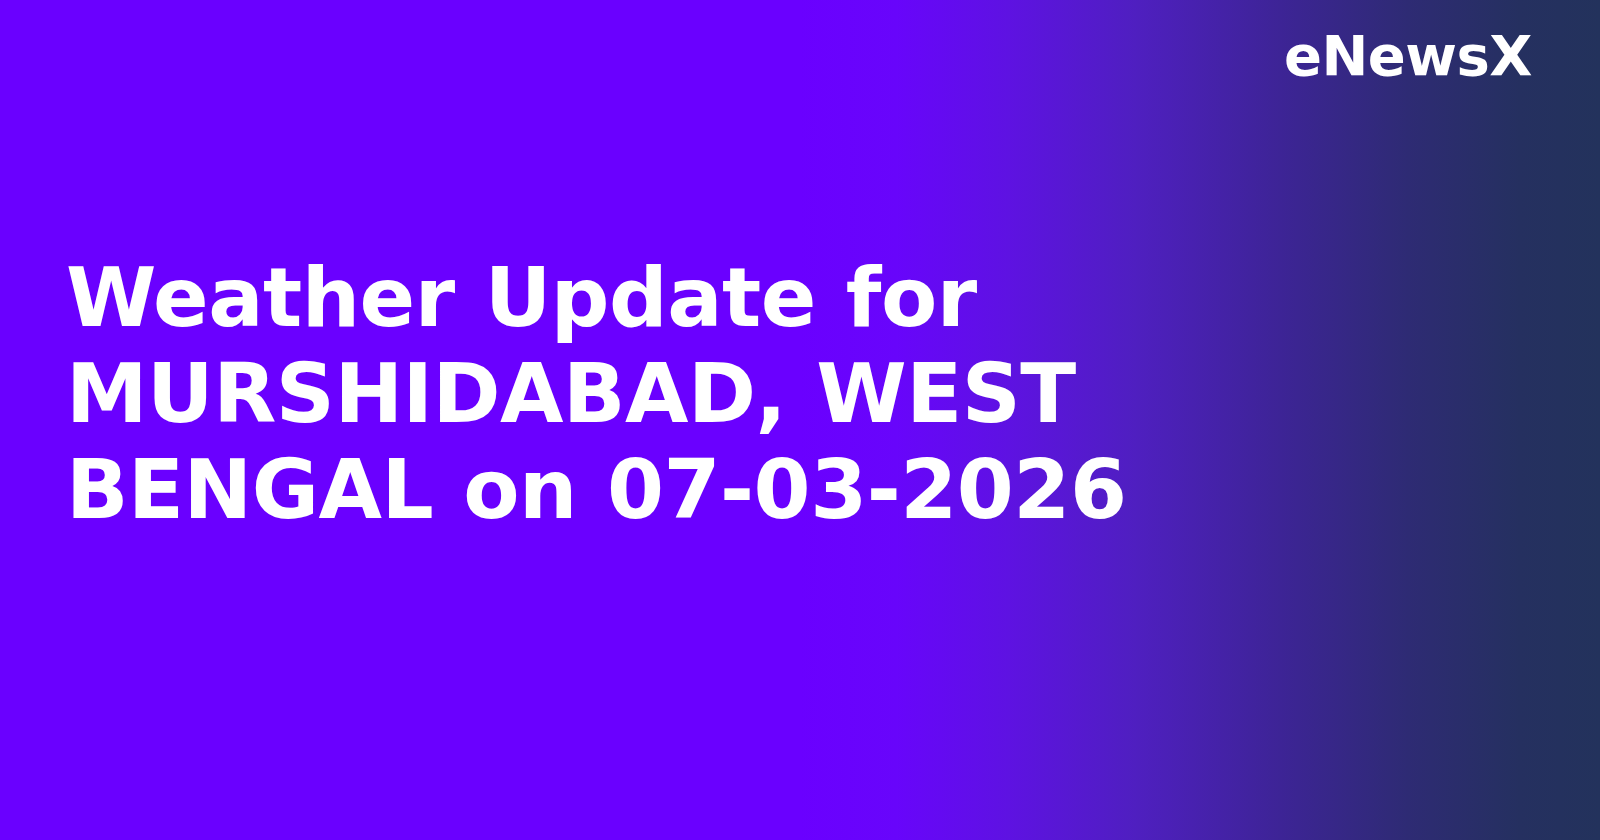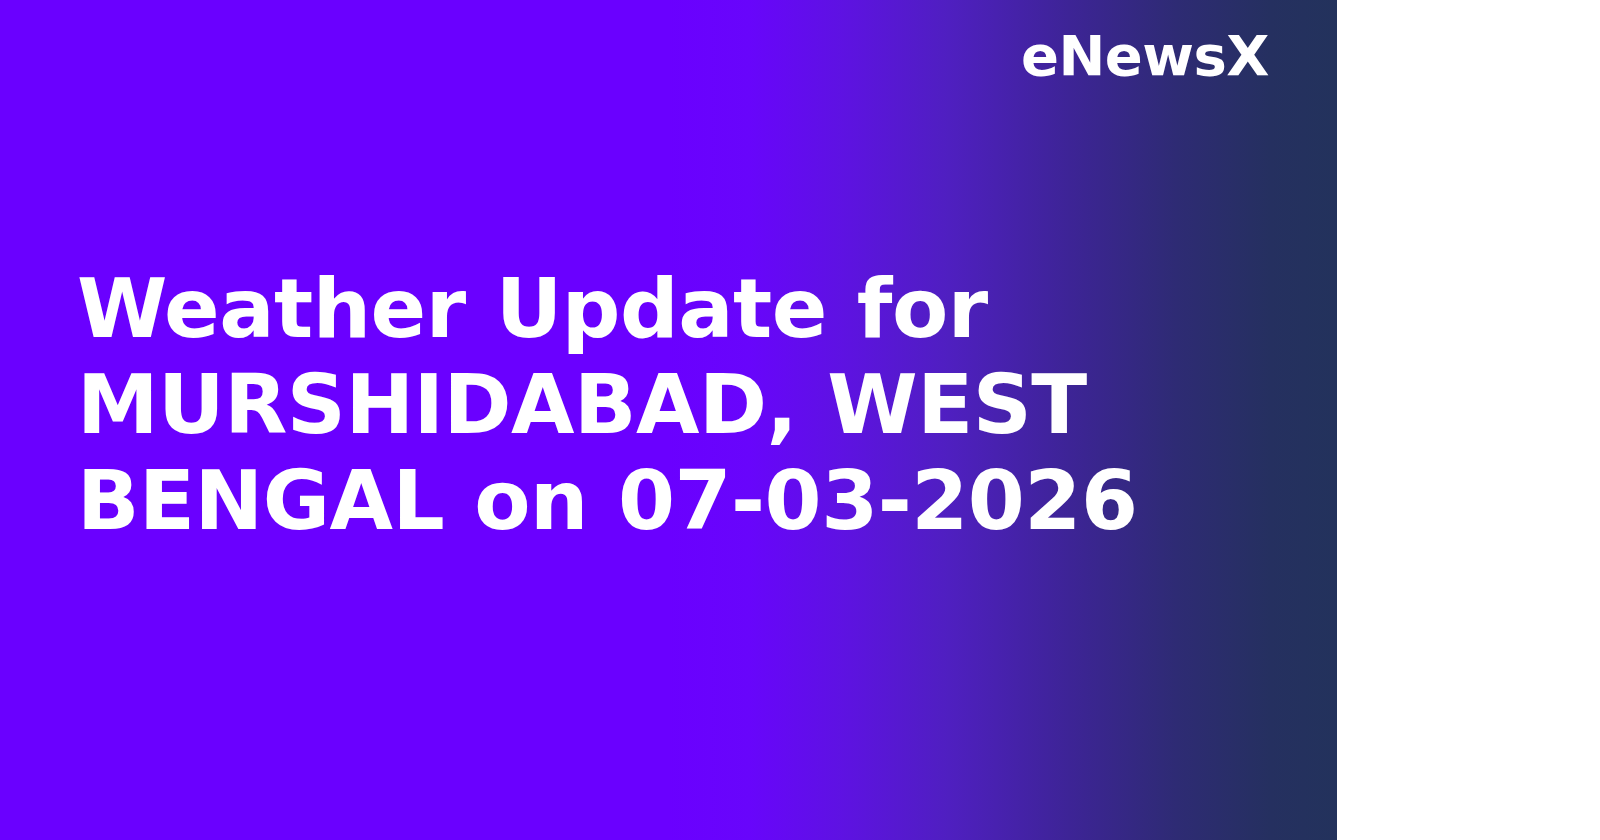--- a/index.html
+++ b/index.html
@@ -10,21 +10,21 @@
 
   body {
     width: 1600px;
     height: 840px;
     overflow: hidden;
     font-family: "DejaVu Sans", sans-serif;
   }
 
   .card {
     position: relative;
-    width: 1337px;
+    width: 1600px;
     height: 840px;
     box-sizing: border-box;
     background: linear-gradient(
         90deg,
         #6A00FF 0%,
         #6A00FF 50%,
         #6805FB 56%,
         #5E12E2 63%,
         #4F1FC0 71%,
         #3D2496 80%,
@@ -52,21 +52,21 @@
 
   
   .headline-wrap {
     position: absolute;
     left: 62px;
     top: 246px;
     width: 1150px;
   }
 
   .headline {
-    margin: 15px;
+    margin: 4px;
     color: #FFFFFF;
     font-family: "DejaVu Sans", sans-serif;
     font-size: 82px;
     font-weight: 700;
     line-height: 96px;
     letter-spacing: -0.5px;
     word-spacing: 2px;
   }
 </style>
 </head>

